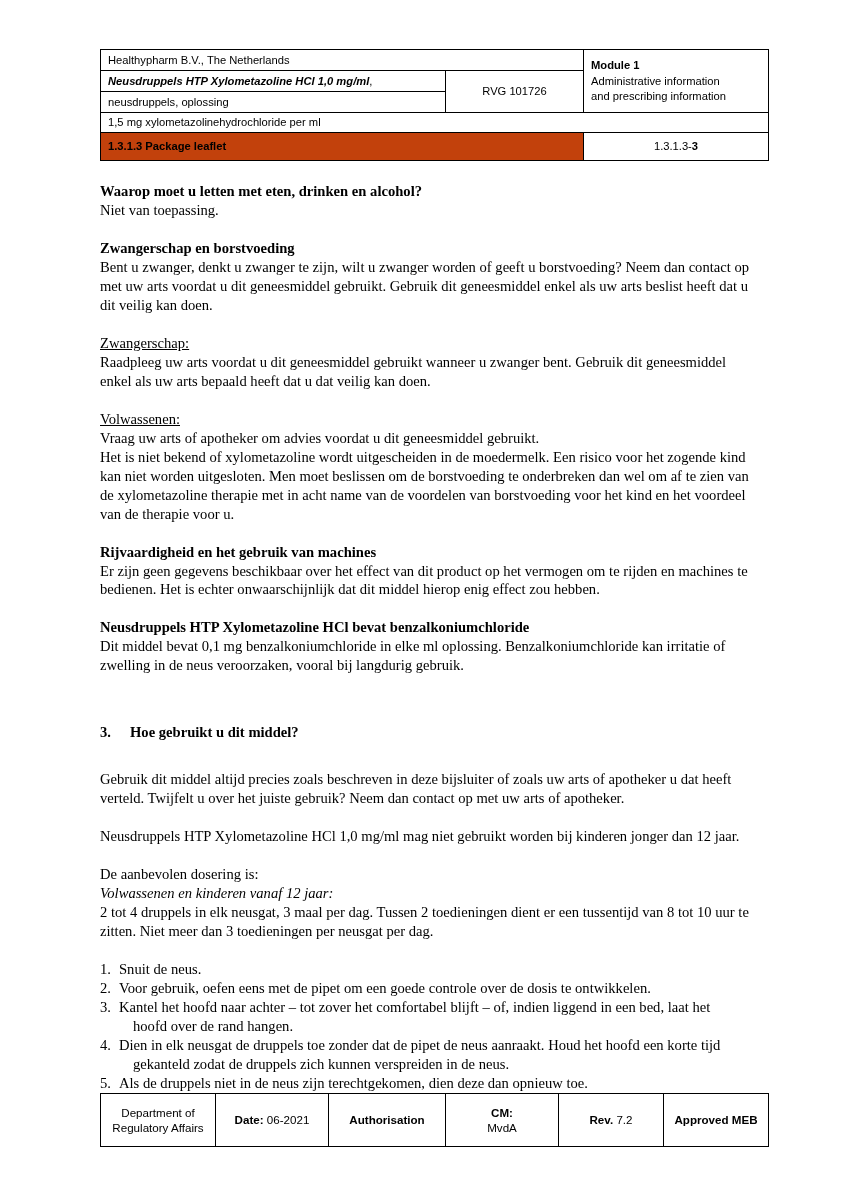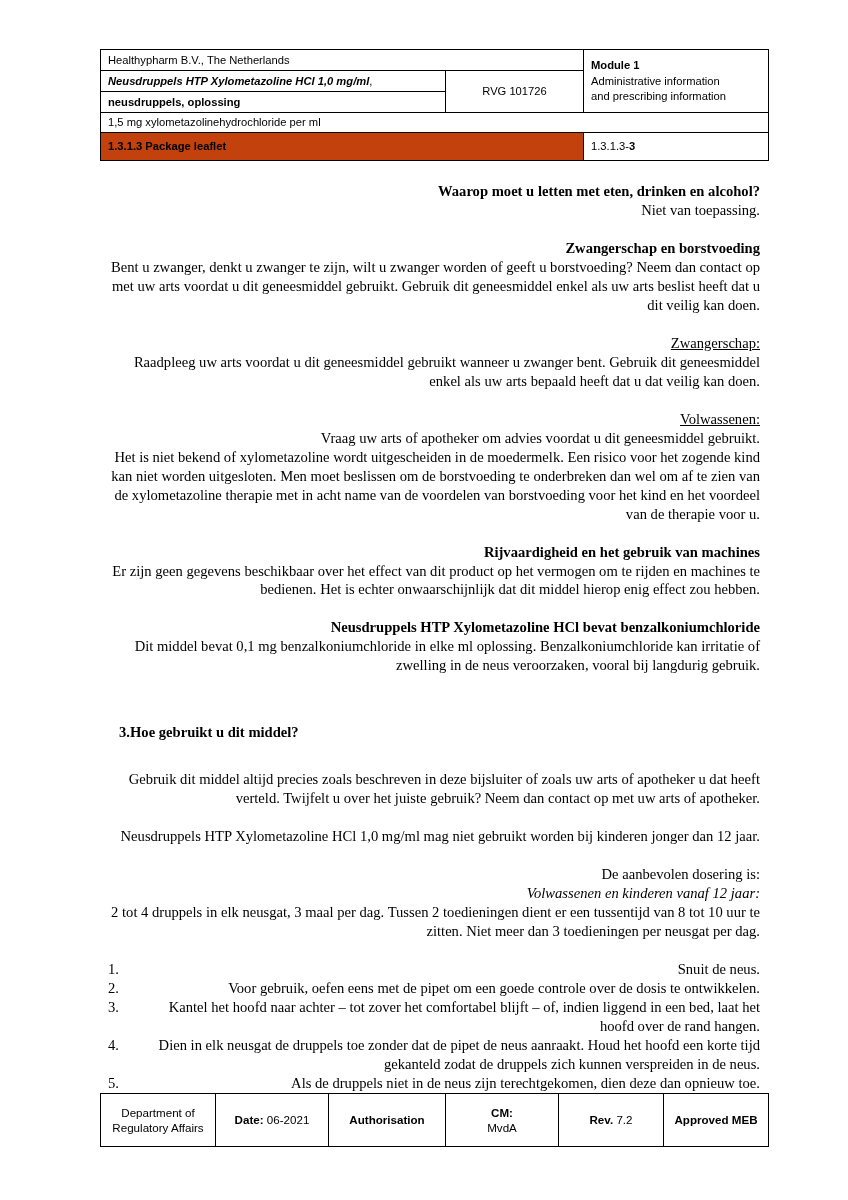--- a/index.html
+++ b/index.html
@@ -44,21 +44,21 @@
   .hdr-company { height: 18px; }
   .hdr-product {
     font-weight: bold;
     font-style: italic;
     height: 18px;
   }
   .hdr-product .normal {
     font-weight: normal;
     font-style: normal;
   }
-  .hdr-form { height: 18px; font-weight: bold; }
+  .hdr-form { height: 18px; }
   .hdr-strength { height: 17px; }
   .hdr-rvg {
     text-align: center;
     font-size: 11.2px;
   }
   .hdr-module {
     text-align: left;
     font-size: 11.2px;
     line-height: 1.34;
     padding: 3px 4px;
@@ -69,35 +69,34 @@
     margin-bottom: 1px;
   }
   .hdr-leaflet {
     background: #c2410c;
     font-weight: bold;
     font-size: 15.5px;
     height: 25px;
     padding: 3px 6px;
   }
   .hdr-pageno {
-    text-align: left;
+    text-align: center;
     font-size: 11.5px;
     margin-left: 14px;
   }
   .hdr-pageno b { font-weight: bold; }
 
   
   .content {
     position: absolute;
     left: 100px;
     top: 182px;
     width: 660px;
     font-size: 14.6px;
     line-height: 1.30;
-    text-align: right;
   }
   .content p {
     margin: 0;
   }
   .h-bold {
     font-weight: bold;
   }
   .h-underline {
     text-decoration: underline;
   }

